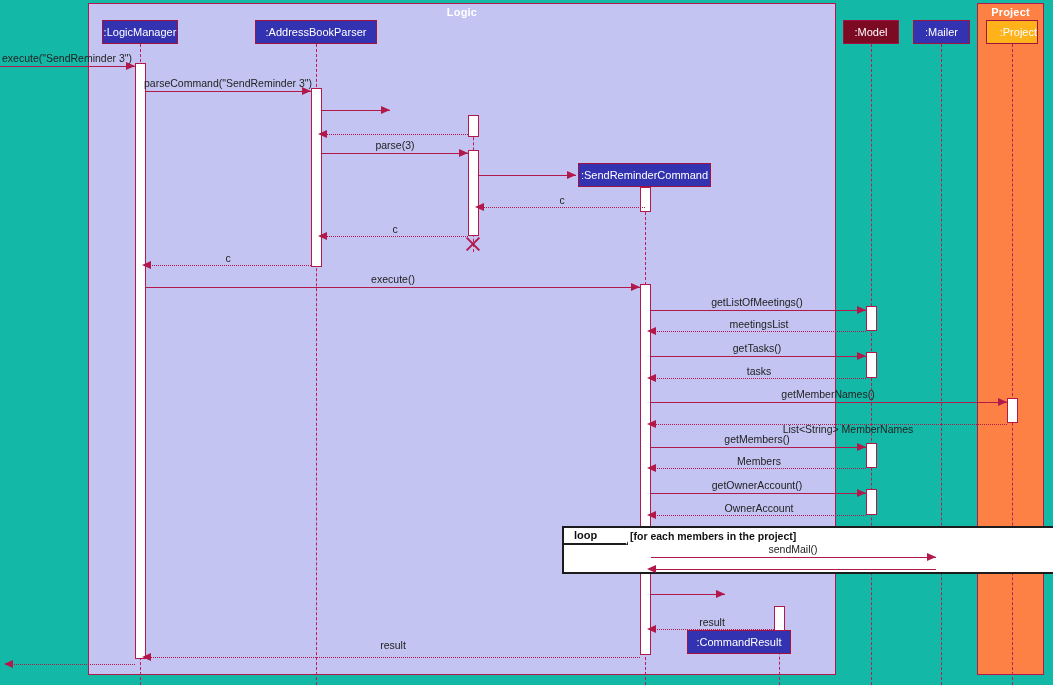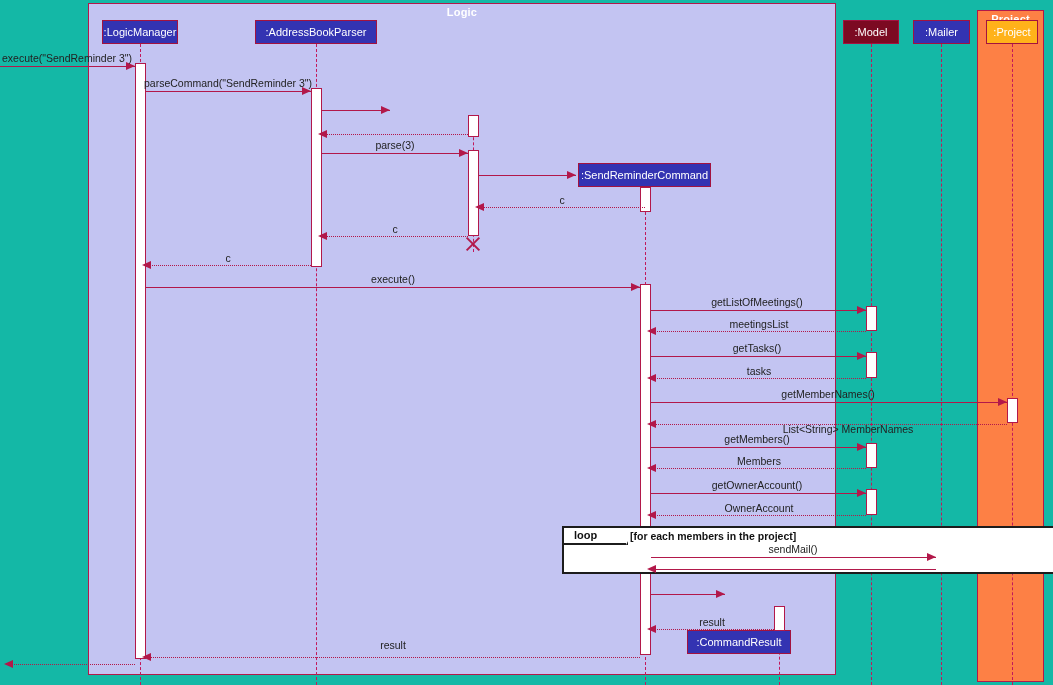--- a/index.html
+++ b/index.html
@@ -16,21 +16,21 @@
 
   
   .lifeline{position:absolute;width:0;border-left:1.4px dashed #c2185b;}
 
   
   .pbox{position:absolute;box-sizing:border-box;border:1.6px solid #a3123f;
         color:#ffffff;font-size:11px;text-align:center;line-height:22px;height:24px;
         white-space:nowrap;}
   .pbox.blue{background:#3333b2;}
   .pbox.darkred{background:#7c0a22;}
-  .pbox.orange{background:#ffb21a;color:#ffffff;border-color:#a3123f;}
+  .pbox.orange{background:#ffb21a;color:#ffffff;border-color:#a3123f;text-align:right;}
 
   
   .act{position:absolute;background:#ffffff;border:1.4px solid #b2184a;box-sizing:border-box;width:11px;}
 
   
   .msg{position:absolute;height:0;border-top:1.3px solid #b2184a;}
   .msg.dashed{border-top:1.3px dotted #b2184a;}
   .arrow{position:absolute;width:0;height:0;}
   .arrow.right{border-top:4.5px solid transparent;border-bottom:4.5px solid transparent;border-left:9px solid #b2184a;}
   .arrow.left{border-top:4.5px solid transparent;border-bottom:4.5px solid transparent;border-right:9px solid #b2184a;}
@@ -55,21 +55,21 @@
   .frag-guard{position:absolute;font-size:10.5px;font-weight:bold;color:#111111;white-space:nowrap;}
 </style>
 </head>
 <body>
 
 <div id="canvas">
 
   <div class="group g-logic" style="left:88px;top:3px;width:748px;height:672px;">
     <div class="group-title">Logic</div>
   </div>
-  <div class="group g-project" style="left:977px;top:10px;width:67px;height:672px;">
+  <div class="group g-project" style="left:977px;top:3px;width:67px;height:672px;">
     <div class="group-title">Project</div>
   </div>
 
   <div class="lifeline" style="left:140px;top:44px;height:641px;"></div>
   <div class="lifeline" style="left:316px;top:44px;height:641px;"></div>
   <div class="lifeline" style="left:473px;top:122px;height:130px;"></div>
   <div class="lifeline" style="left:645px;top:187px;height:498px;"></div>
   <div class="lifeline" style="left:779px;top:606px;height:79px;"></div>
   <div class="lifeline" style="left:871px;top:44px;height:641px;"></div>
   <div class="lifeline" style="left:941px;top:44px;height:641px;"></div>

